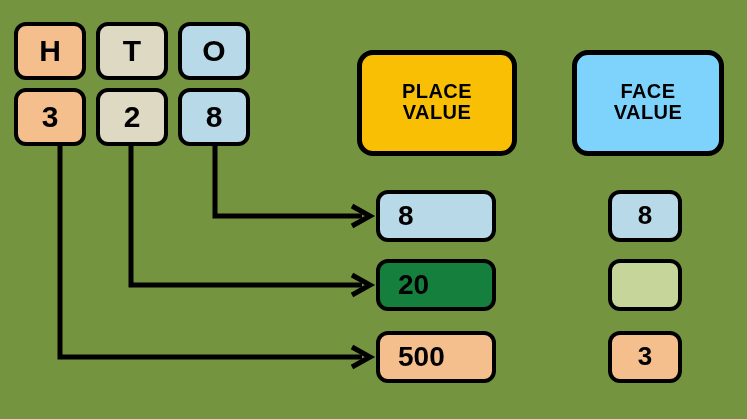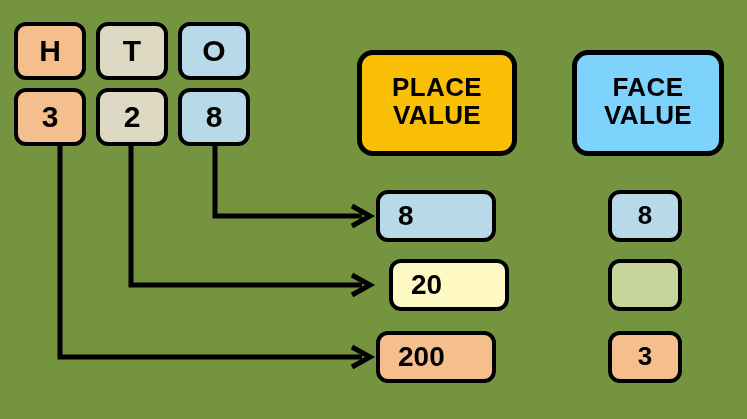--- a/index.html
+++ b/index.html
@@ -33,21 +33,21 @@
     user-select: none;
   }
   
   .digit-cell {
     font-size: 30px;
   }
   
   .banner {
     border-width: 5px;
     border-radius: 16px;
-    font-size: 26px;
+    font-size: 20px;
     letter-spacing: 0.4px;
     justify-content: center;
     text-align: center;
     padding-bottom: 2px;
   }
   
   .value-box {
     font-size: 28px;
     justify-content: flex-start;
     padding-left: 18px;
@@ -95,20 +95,20 @@
   <div class="box digit-cell" style="left:14px;  top:88px;  width:72px; height:58px; background:#f5be8d;">3</div>
   <div class="box digit-cell" style="left:96px;  top:88px;  width:72px; height:58px; background:#ddd9c3;">2</div>
   <div class="box digit-cell" style="left:178px; top:88px;  width:72px; height:58px; background:#b8d9e8;">8</div>
 
   <div class="box banner" style="left:357px; top:50px; width:160px; height:106px; background:#f9bf05;">PLACE
 VALUE</div>
   <div class="box banner" style="left:572px; top:50px; width:152px; height:106px; background:#7dd3fc;">FACE
 VALUE</div>
 
   <div class="box value-box" style="left:376px; top:190px; width:120px; height:52px; background:#b8d9e8;">8</div>
-  <div class="box value-box" style="left:389px; top:259px; width:120px; height:52px; background:#fef9c3;">20</div>
-  <div class="box value-box" style="left:376px; top:331px; width:120px; height:52px; background:#f5be8d;">200</div>
+  <div class="box value-box" style="left:376px; top:259px; width:120px; height:52px; background:#15803d;">20</div>
+  <div class="box value-box" style="left:376px; top:331px; width:120px; height:52px; background:#f5be8d;">500</div>
 
   <div class="box face-box" style="left:608px; top:190px; width:74px; height:52px; background:#b8d9e8;">8</div>
   <div class="box face-box" style="left:608px; top:259px; width:74px; height:52px; background:#c6d69a;"></div>
   <div class="box face-box" style="left:608px; top:331px; width:74px; height:52px; background:#f5be8d;">3</div>
 
 </div>
 
 </body></html>

